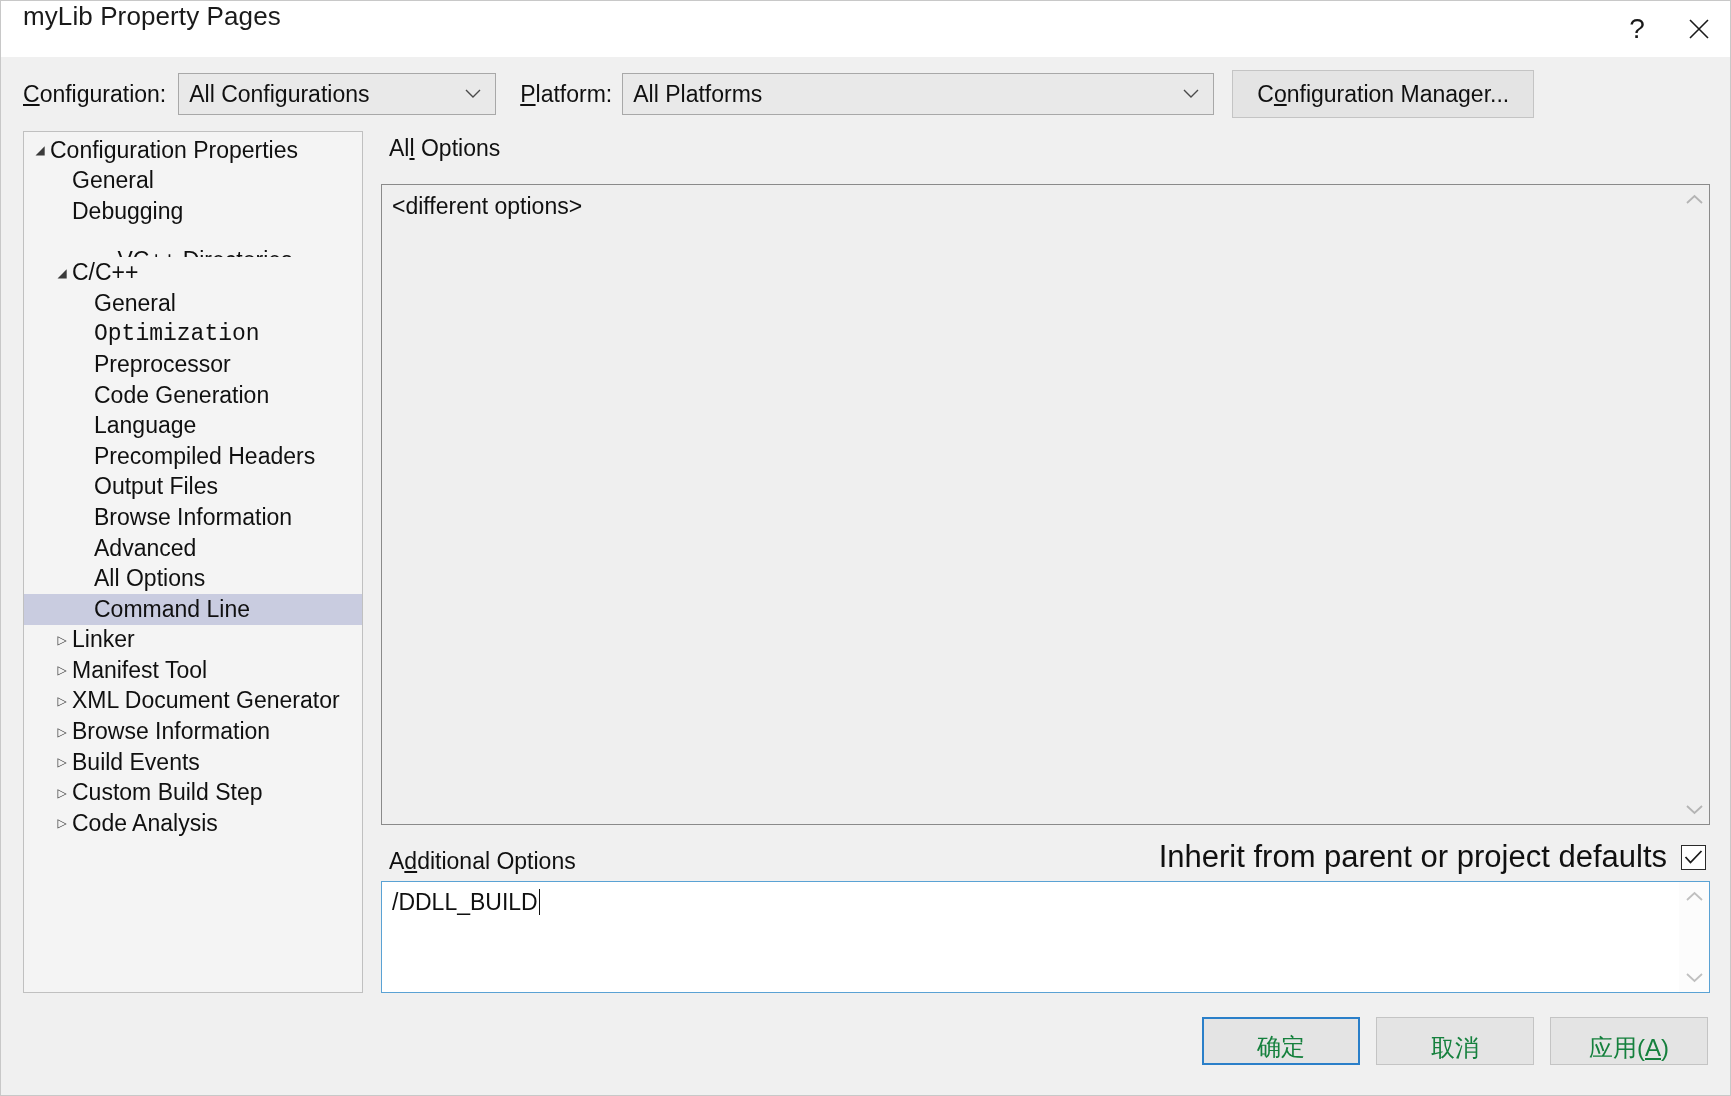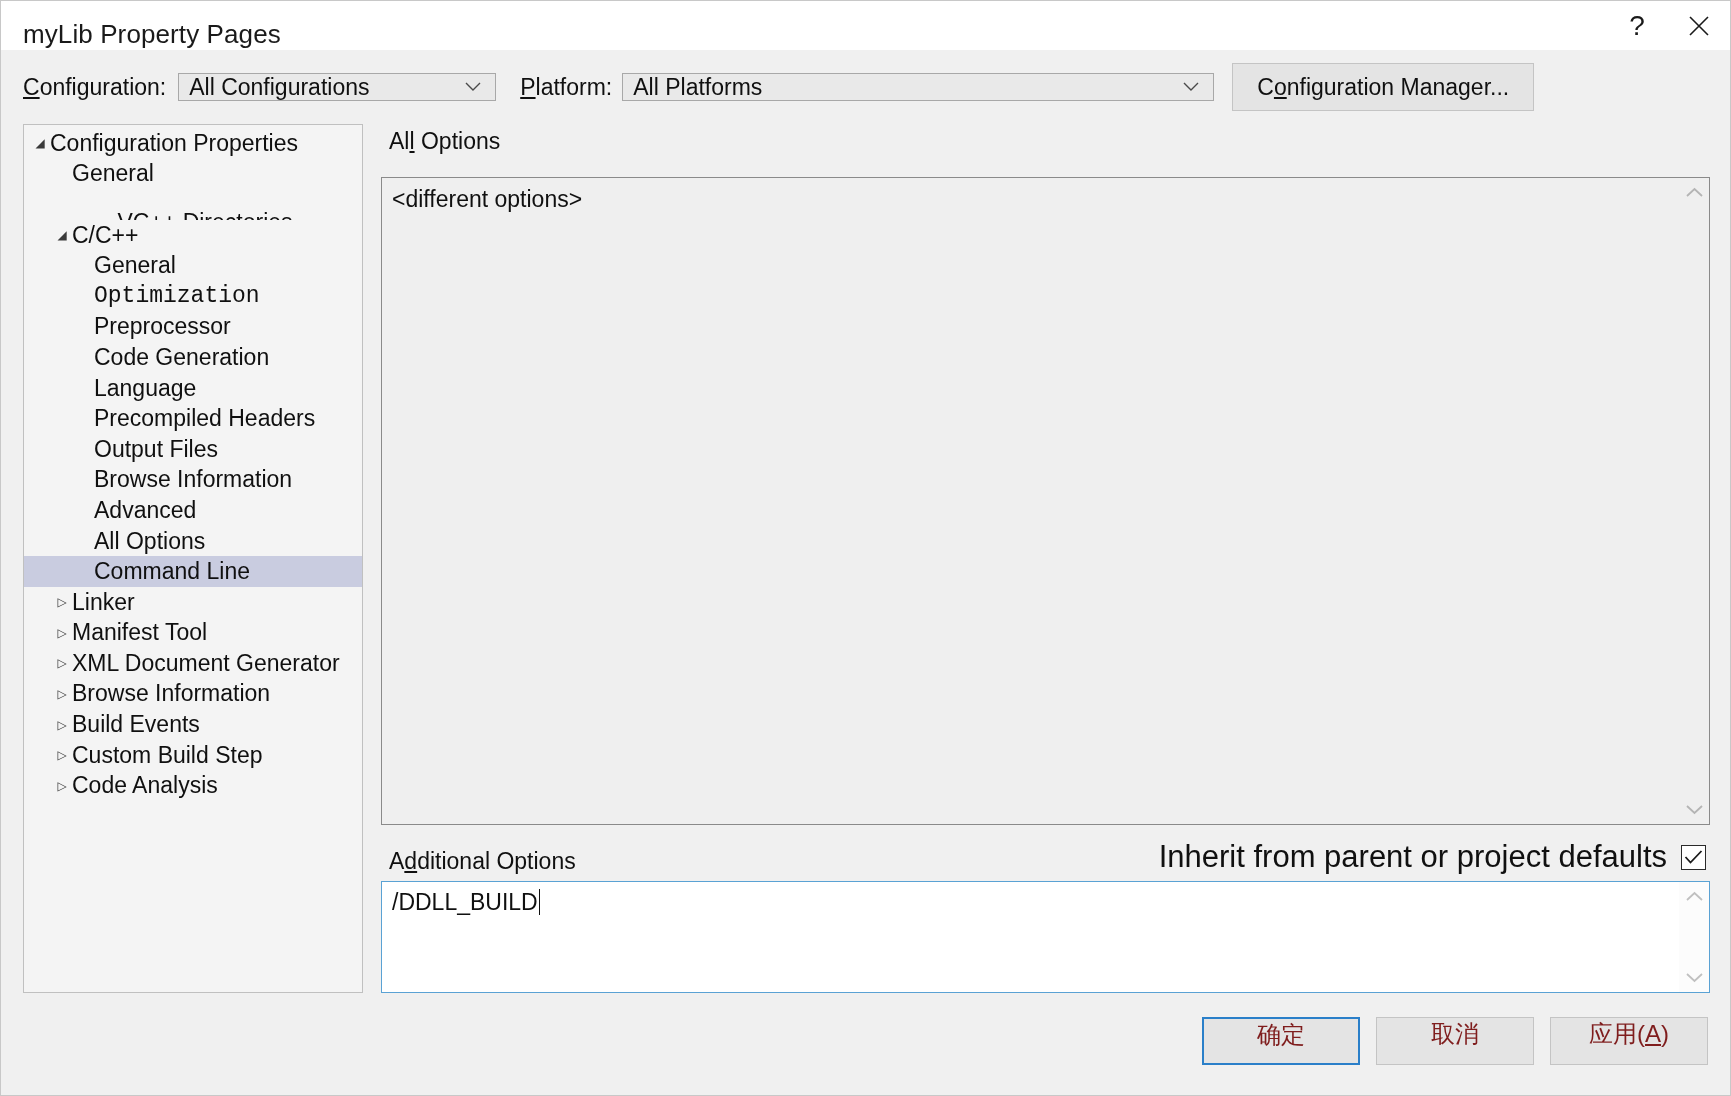--- a/index.html
+++ b/index.html
@@ -16,24 +16,24 @@
     width: 1731px;
     height: 1096px;
     background: #f0f0f0;
     border: 1px solid #c8c8c8;
     display: flex;
     flex-direction: column;
   }
 
   
   #titlebar {
-    height: 49px;
+    height: 56px;
     background: #ffffff;
     display: flex;
-    align-items: flex-end;
+    align-items: flex-start;
     flex: 0 0 auto;
     position: relative;
   }
   #title-text {
     font-size: 26px;
     color: #1a1a1a;
     padding-left: 22px;
     letter-spacing: 0.1px;
   }
   .title-btns {
@@ -65,21 +65,21 @@
     background: #f0f0f0;
   }
   .field-label {
     font-size: 23px;
     color: #101010;
     white-space: nowrap;
   }
   .acc { text-decoration: underline; text-underline-offset: 2px; }
 
   .combo {
-    height: 28px;
+    height: 42px;
     background: #e9e9e9;
     border: 1px solid #a8a8a8;
     display: flex;
     align-items: center;
     position: relative;
     cursor: default;
   }
   .combo-value {
     font-size: 23px;
     color: #101010;
@@ -262,23 +262,23 @@
     gap: 16px;
     padding: 0 22px 18px 0;
     background: #f0f0f0;
   }
   .dlg-btn {
     width: 158px;
     height: 48px;
     background: #e4e4e4;
     border: 1px solid #c4c4c4;
     font-size: 24px;
-    color: #7f1d1d;
-    display: flex;
-    align-items: flex-start;
+    color: #15803d;
+    display: flex;
+    align-items: flex-end;
     justify-content: center;
     cursor: default;
   }
   .dlg-btn.default {
     border: 2px solid #2a7fc9;
     background: #e4e4e4;
   }
 </style>
 </head>
 <body>
@@ -330,20 +330,24 @@
   <div id="body-area">
 
     <div id="tree-panel">
         <div class="tree-row" style="padding-left: 6px;">
           <span class="tw-glyph">◢</span>
           <span class="tree-label">Configuration Properties</span>
         </div>
         <div class="tree-row" style="padding-left: 28px;">
           <span class="tw-glyph none">&nbsp;</span>
           <span class="tree-label">General</span>
+        </div>
+        <div class="tree-row" style="padding-left: 28px;">
+          <span class="tw-glyph none">&nbsp;</span>
+          <span class="tree-label">Debugging</span>
         </div>
         <div class="tree-row" style="padding-left: 28px; flex-direction: column;">
           <span class="tw-glyph none">&nbsp;</span>
           <span class="tree-label">VC++ Directories</span>
         </div>
         <div class="tree-row" style="padding-left: 28px;">
           <span class="tw-glyph">◢</span>
           <span class="tree-label">C/C++</span>
         </div>
         <div class="tree-row" style="padding-left: 50px;">

